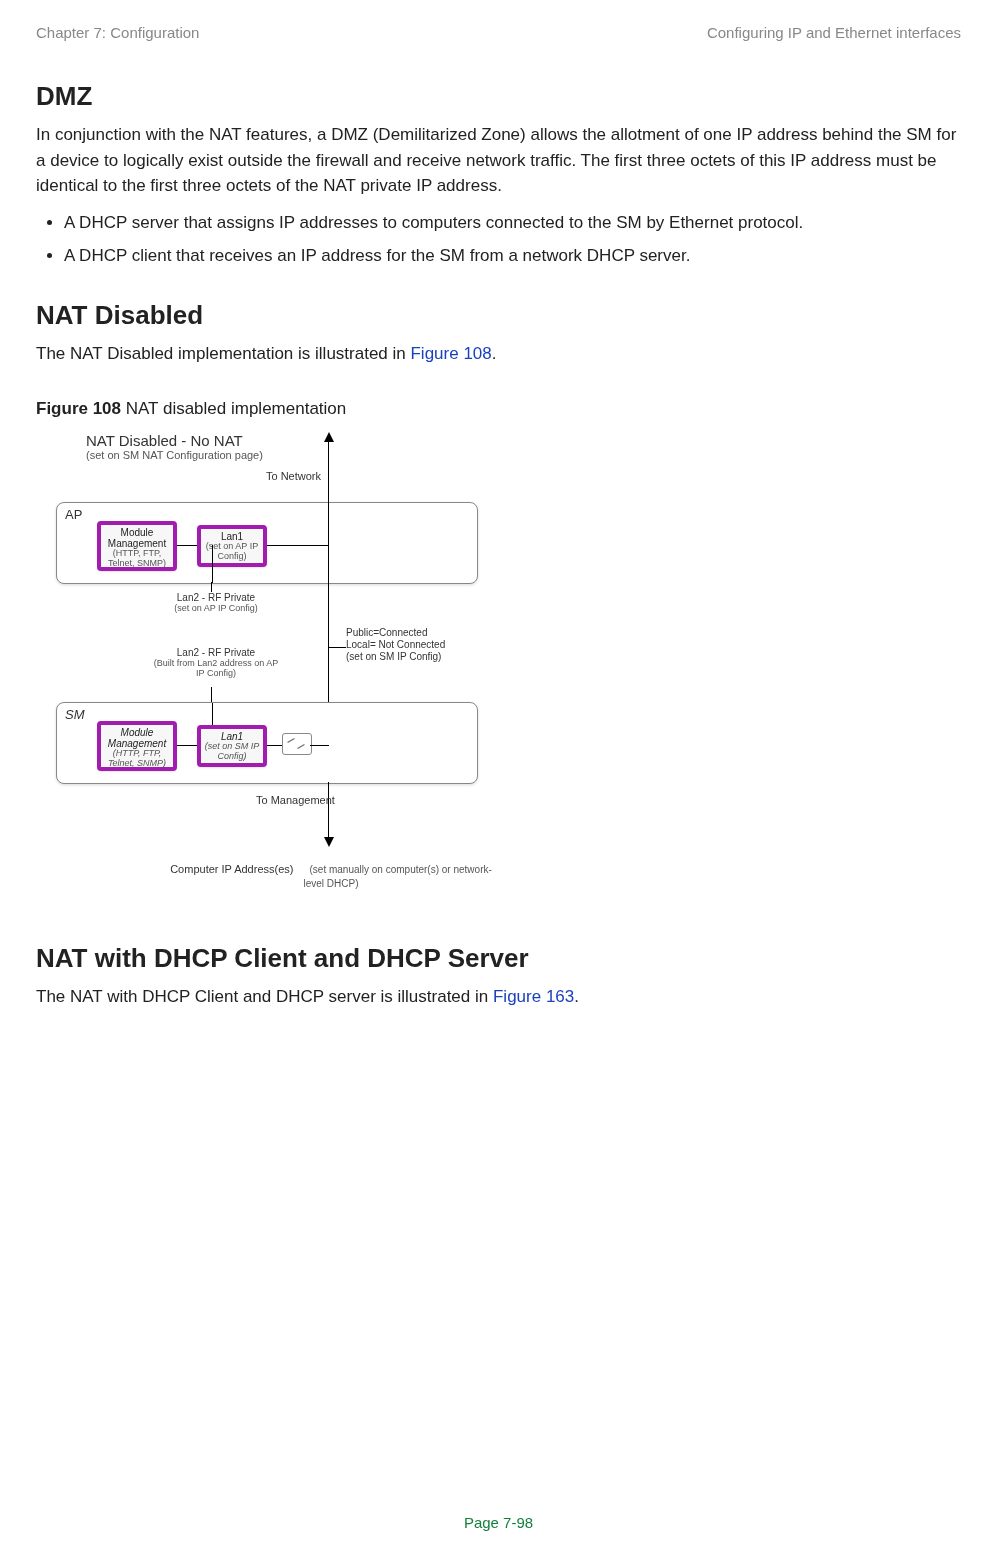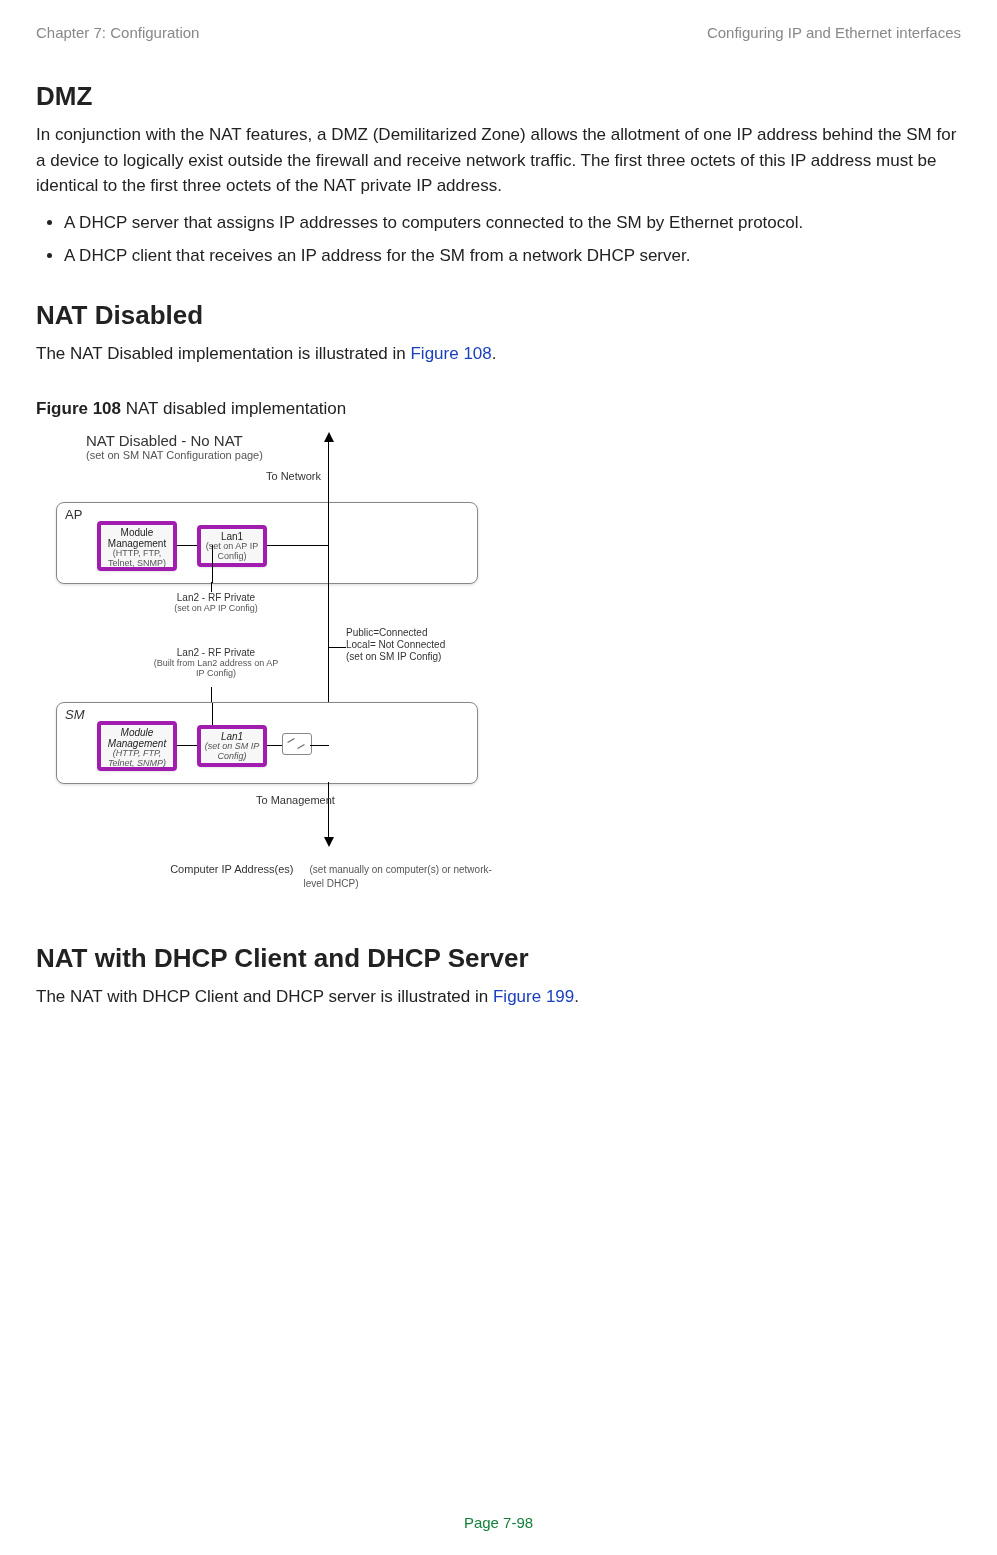--- a/index.html
+++ b/index.html
@@ -222,16 +222,16 @@
   <div class="arrow-label" style="top:362px; left:200px;">To Management</div>
   <div class="arrowhead-down" style="top:405px; left:268px;"></div>
 
   <div class="comp-addr" style="top:430px; left:110px; width:330px;">
     <span style="font-weight:500;">Computer IP Address(es) </span><span class="desc-text">(set manually on computer(s) or network-level DHCP)</span>
   </div>
 </div>
 
 <h2>NAT with DHCP Client and DHCP Server</h2>
 <p>
-  <span>The NAT with DHCP Client and DHCP server is illustrated in </span><span class="link">Figure 199</span><span>.</span>
+  <span>The NAT with DHCP Client and DHCP server is illustrated in </span><span class="link">Figure 163</span><span>.</span>
 </p>
 
 <div class="footer">Page 7-98</div>
 
 </body></html>

